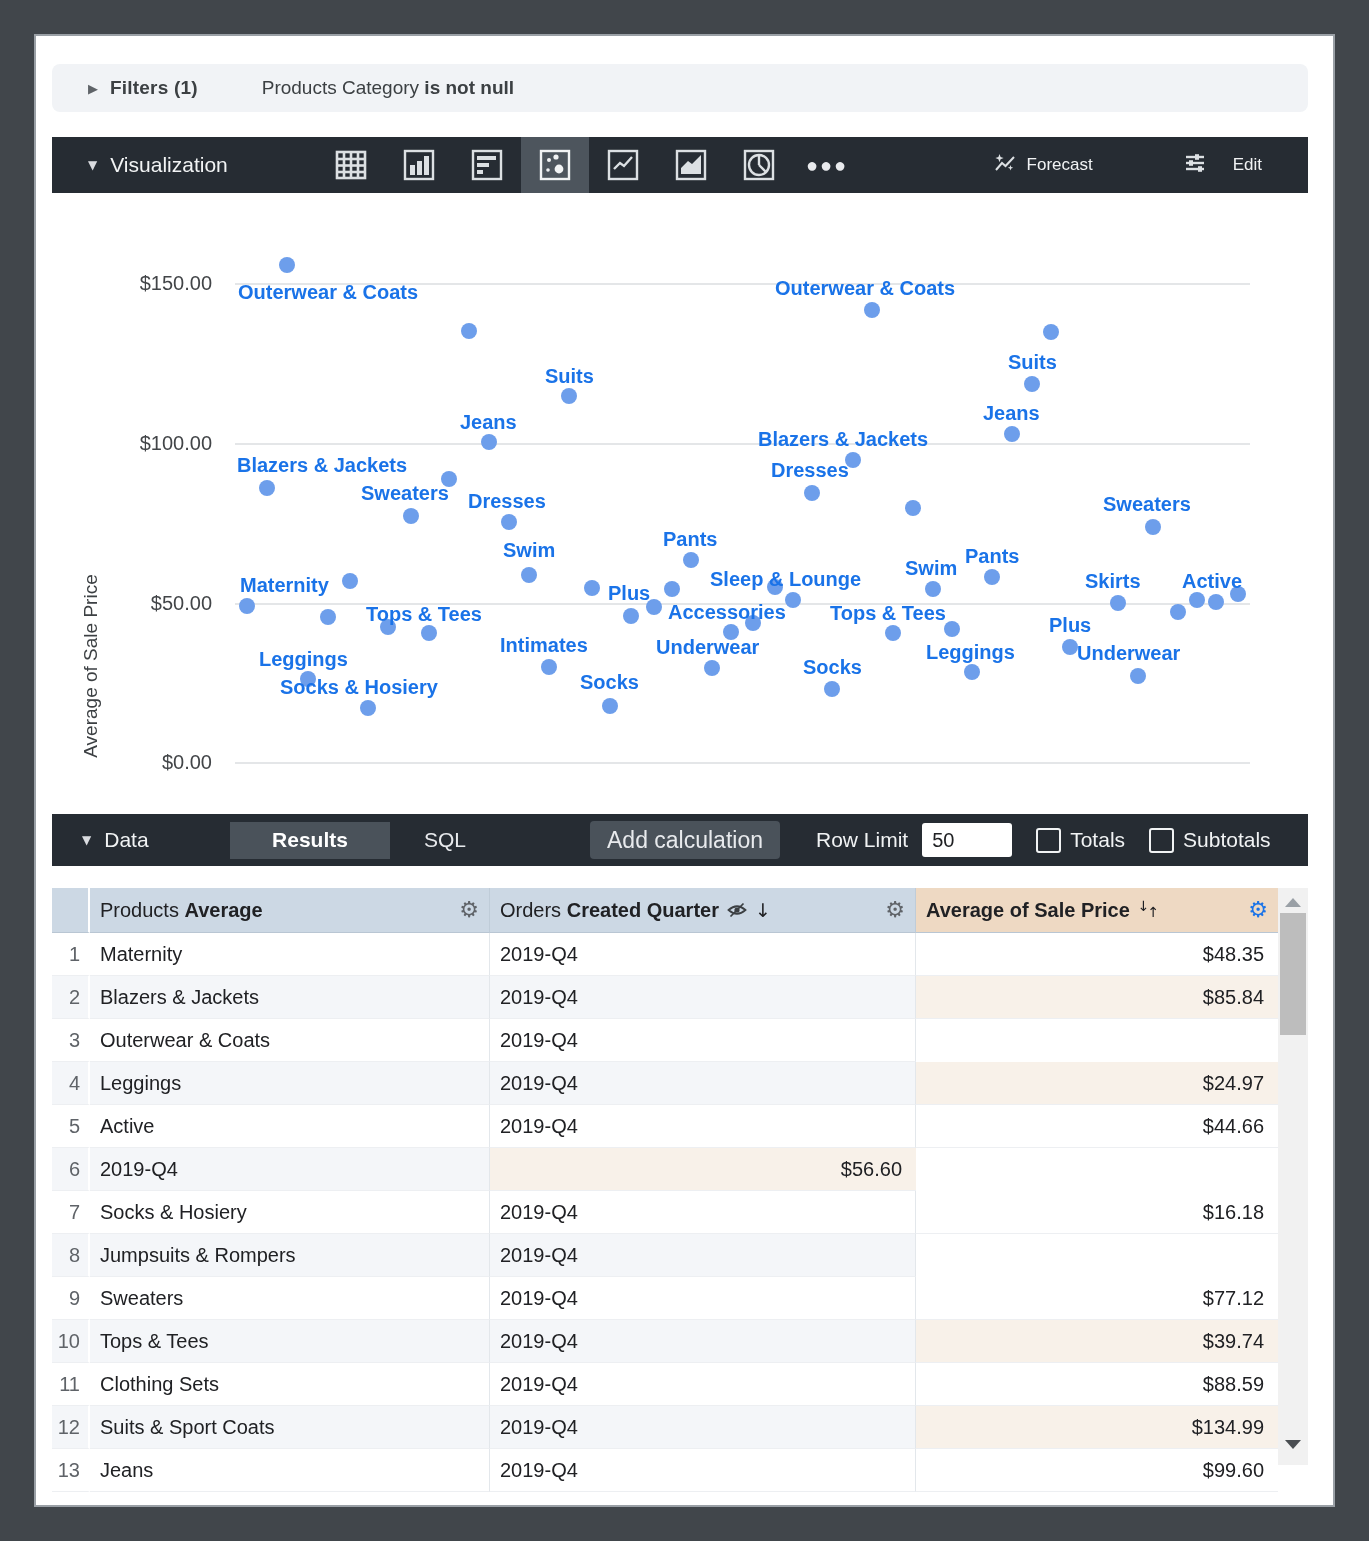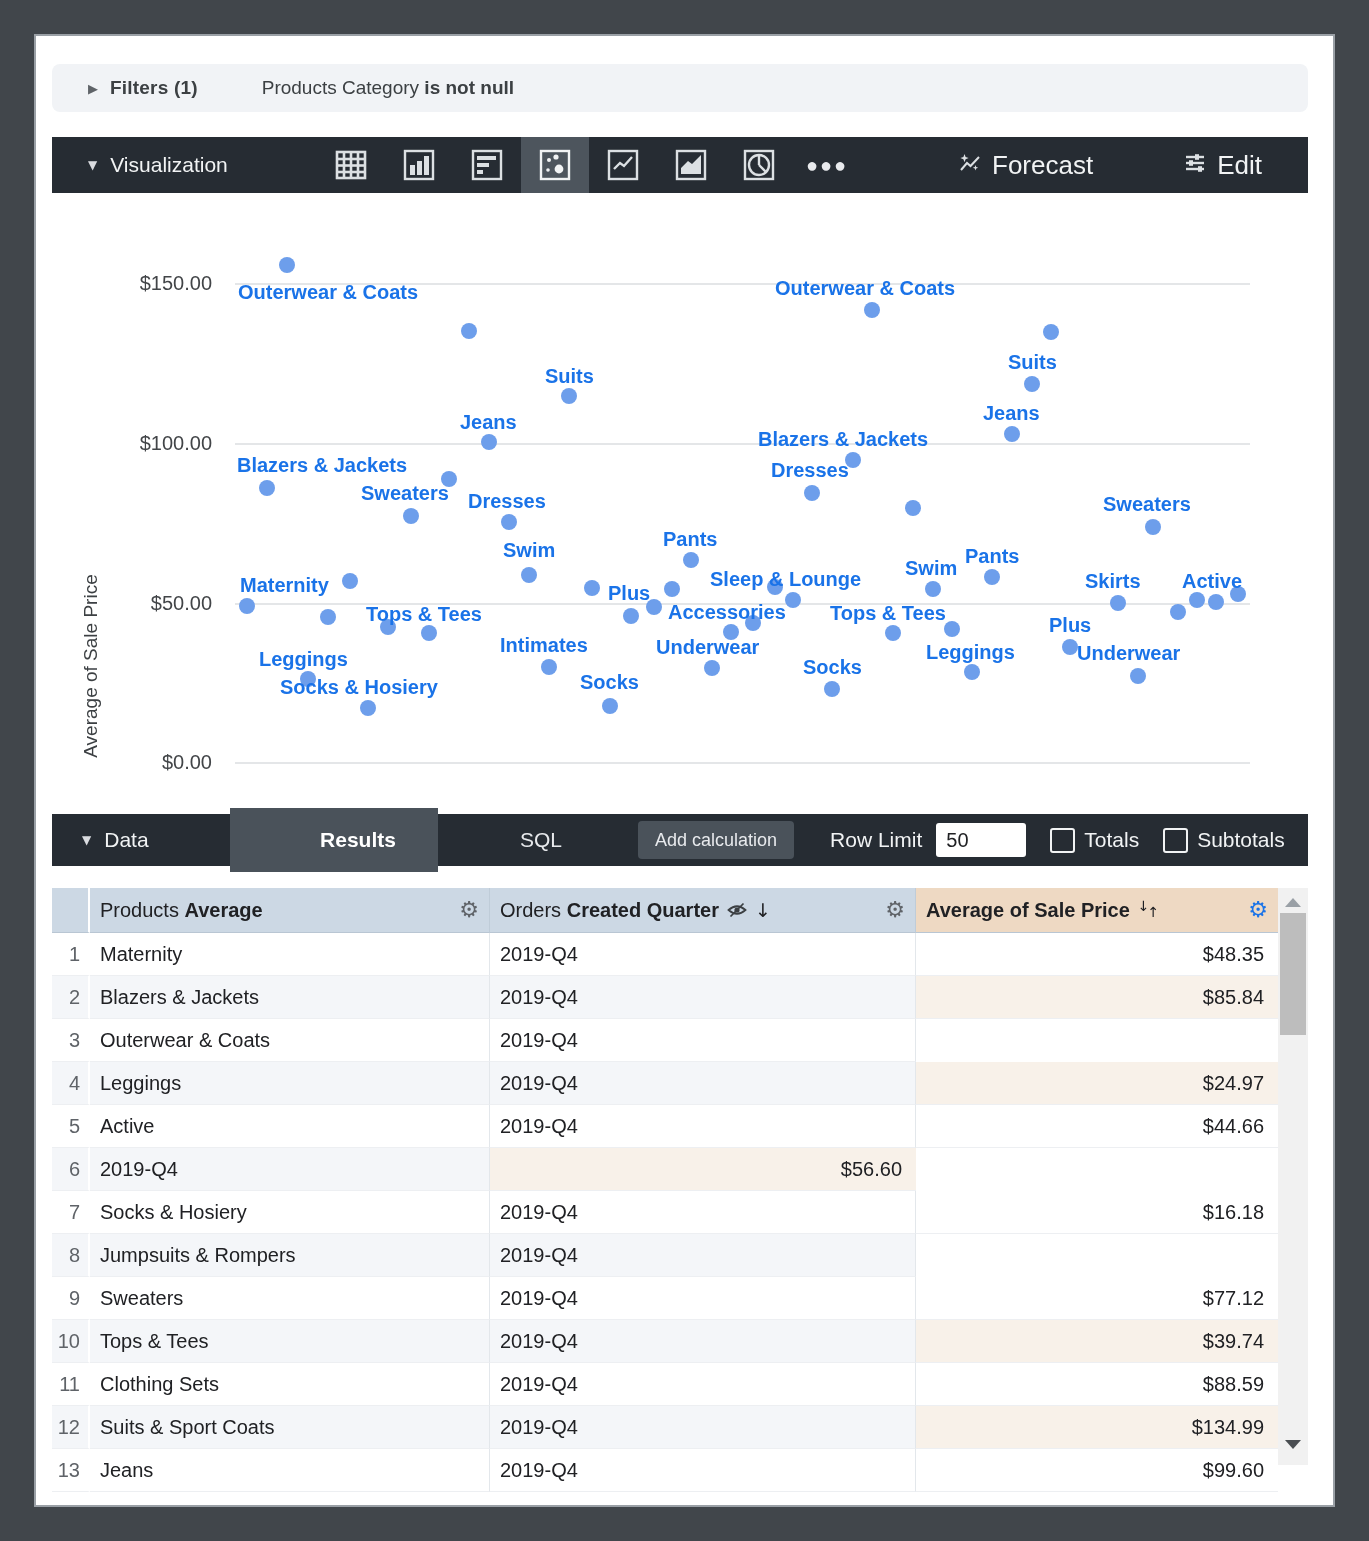--- a/index.html
+++ b/index.html
@@ -25,42 +25,42 @@
   .bar-label{font-size:21px;color:#f1f3f4;margin-left:13px;}
 
   .viz-left{display:flex;align-items:center;margin-left:36px;width:212px;}
   .icon-strip{display:flex;align-items:center;margin-left:17px;}
   .icon-tile{width:68px;height:56px;display:flex;align-items:center;justify-content:center;cursor:pointer;}
   .icon-tile.selected{background:#4d555d;}
   .icon-tile svg{display:block;}
   .more-dots{font-size:20px;letter-spacing:2px;color:#e8eaed;font-weight:700;}
   .viz-actions{display:flex;align-items:center;margin-left:auto;margin-right:46px;}
   .viz-btn{display:flex;align-items:center;cursor:pointer;}
-  .viz-btn .lbl{font-size:26px;color:#f1f3f4;margin-left:10px;}
-  .viz-btn + .viz-btn{margin-left:90px;}
+  .viz-btn .lbl{font-size:17px;color:#f1f3f4;margin-left:10px;}
+  .viz-btn + .viz-btn{margin-left:90px;gap:16px;}
 
   
   .chart{position:absolute;left:0;top:160px;width:1297px;height:615px;}
   .gridline{position:absolute;height:2px;background:#e4e6e8;}
   .tick{position:absolute;width:116px;text-align:right;font-size:20px;color:#424548;
         transform:translateY(-50%);}
   .ylabel{position:absolute;left:55px;top:470px;transform:translate(-50%,-50%) rotate(-90deg);
           transform-origin:center;font-size:19px;color:#3c4043;white-space:nowrap;}
   .dot{position:absolute;width:16px;height:16px;border-radius:50%;background:#6d9eeb;
        transform:translate(-50%,-50%);z-index:2;}
   .pt-label{position:absolute;transform:translateY(-50%);font-size:20px;font-weight:700;
             color:#1a73e8;white-space:nowrap;z-index:3;}
 
   
   .data-left{display:flex;align-items:center;margin-left:30px;width:130px;}
-  .tab{height:64px;display:flex;align-items:center;justify-content:center;font-size:21px;cursor:pointer;padding-left:48px;}
+  .tab{height:37px;display:flex;align-items:center;justify-content:center;font-size:21px;cursor:pointer;}
   .tab-results{width:160px;background:#4a525a;font-weight:700;color:#ffffff;margin-left:18px;}
   .tab-sql{width:110px;color:#e8eaed;}
-  .add-calc{margin-left:42px;background:#4a525a;border-radius:4px;height:38px;padding:0 17px;
-            display:flex;align-items:center;font-size:18px;color:#e8eaed;cursor:pointer;}
+  .add-calc{margin-left:90px;background:#4a525a;border-radius:4px;height:38px;padding:0 17px;
+            display:flex;align-items:center;font-size:23px;color:#e8eaed;cursor:pointer;}
   .row-limit-label{margin-left:36px;font-size:21px;color:#f1f3f4;}
   .row-limit-input{margin-left:14px;width:70px;height:34px;border:none;border-radius:3px;
                    font-size:20px;color:#202124;padding:0 10px;font-family:inherit;}
   .chk-group{display:flex;align-items:center;margin-left:24px;cursor:pointer;}
   .chk{width:21px;height:21px;border:2px solid #f1f3f4;border-radius:3px;background:transparent;}
   .chk-lbl{font-size:21px;color:#f1f3f4;margin-left:9px;}
 
   
   .tbl{position:absolute;left:16px;top:852px;width:1226px;font-size:20px;color:#202124;}
   .trow{display:grid;grid-template-columns:38px 400px 426px 362px;}

